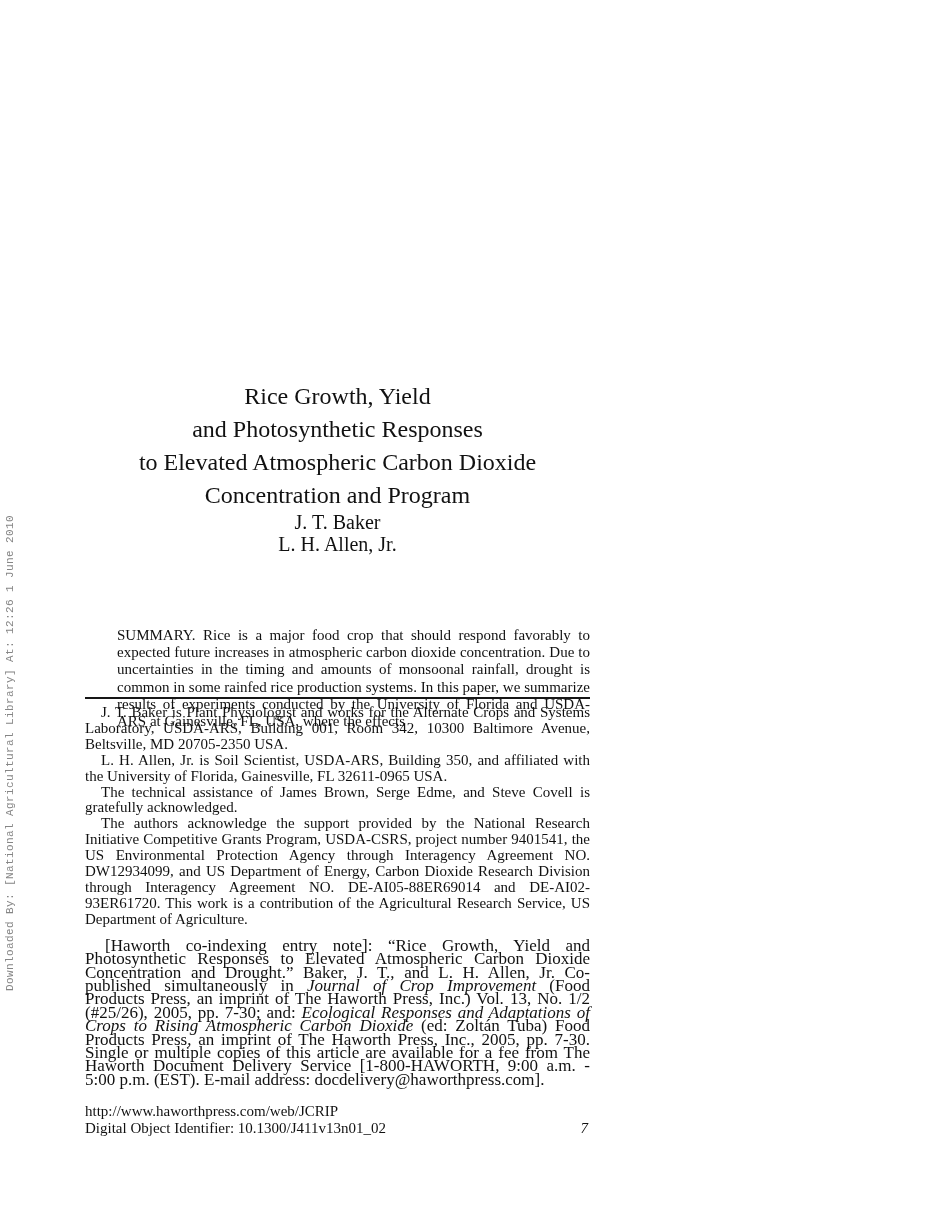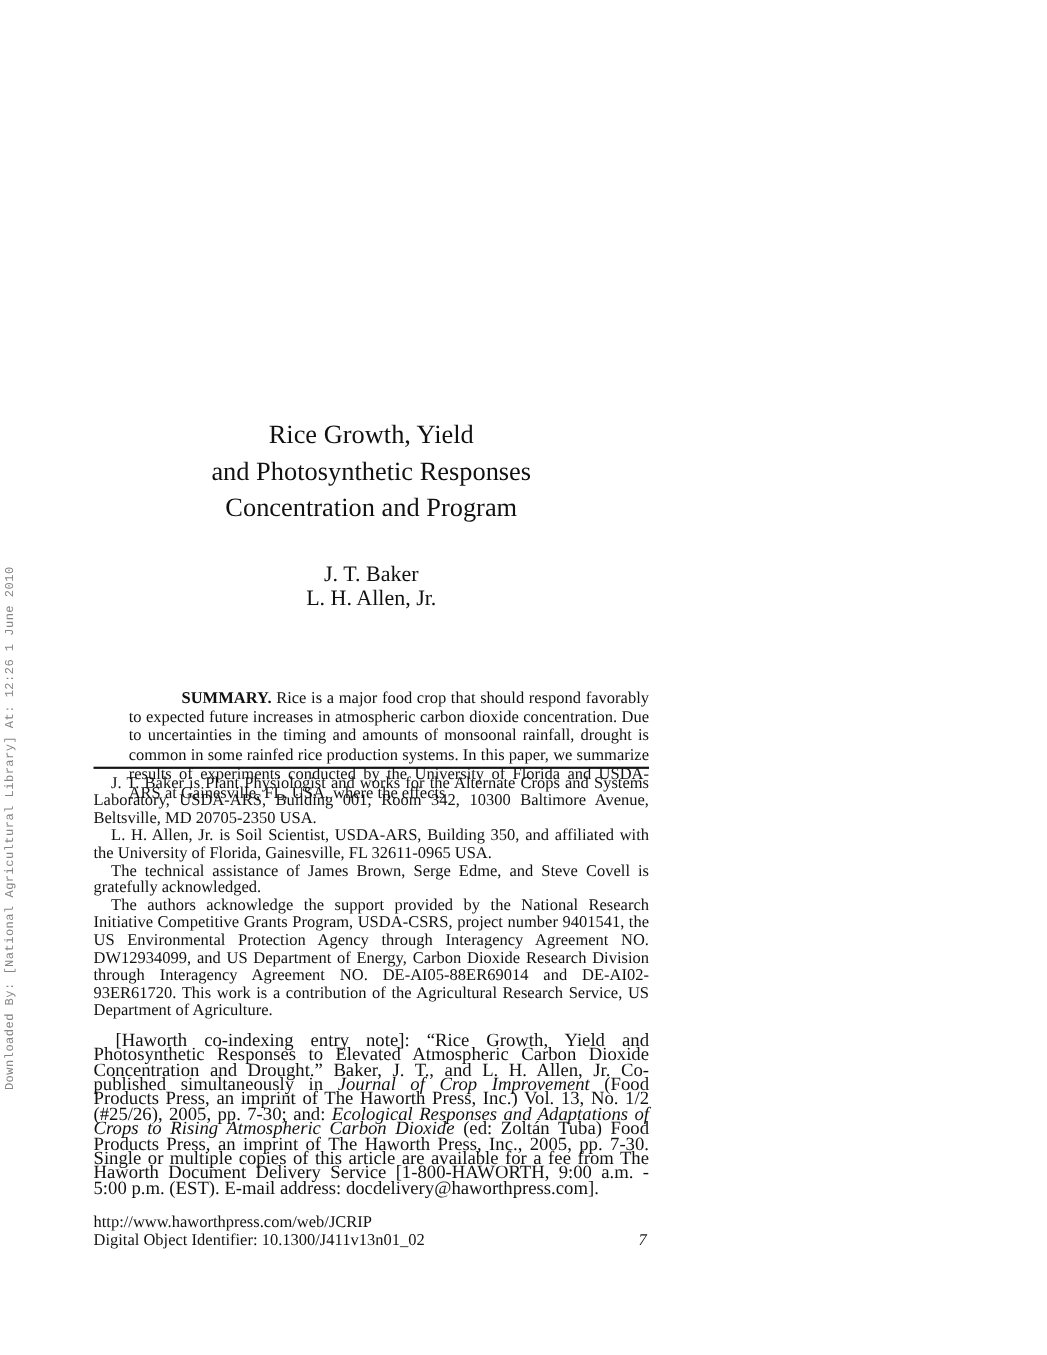--- a/index.html
+++ b/index.html
@@ -59,21 +59,21 @@
   .author-name { display: block; }
   .summary-block {
     position: absolute;
     top: 627px;
     left: 32px;
     width: 473px;
     font-size: 15px;
     line-height: 17.2px;
     text-align: justify;
   }
-  .summary-label { font-weight: bold; margin-left: 48px; }
+  .summary-label { font-weight: normal; }
   .lower-block {
     position: absolute;
     top: 697px;
     left: 0;
     width: 100%;
   }
   .footnote-divider {
     border: none;
     border-top: 2px solid #161616;
     margin: 0;
@@ -118,20 +118,21 @@
 
 <div class="page">
 
   <div class="watermark">Downloaded By: [National Agricultural Library] At: 12:26 1 June 2010</div>
 
   <div class="column">
 
     <h1 class="title-block">
       <span class="title-line">Rice Growth, Yield</span>
       <span class="title-line">and Photosynthetic Responses</span>
+      <span class="title-line">to Elevated Atmospheric Carbon Dioxide</span>
       <span class="title-line">Concentration and Program</span>
     </h1>
 
     <div class="authors-block">
       <span class="author-name">J. T. Baker</span>
       <span class="author-name">L. H. Allen, Jr.</span>
     </div>
 
     <div class="summary-block">
       <span class="summary-label">SUMMARY.</span><span> Rice is a major food crop that should respond favorably to expected future increases in atmospheric carbon dioxide concentration. Due to uncertainties in the timing and amounts of monsoonal rainfall, drought is common in some rainfed rice production systems. In this paper, we summarize results of experiments conducted by the University of Florida and USDA-ARS at Gainesville, FL, USA, where the effects</span>

